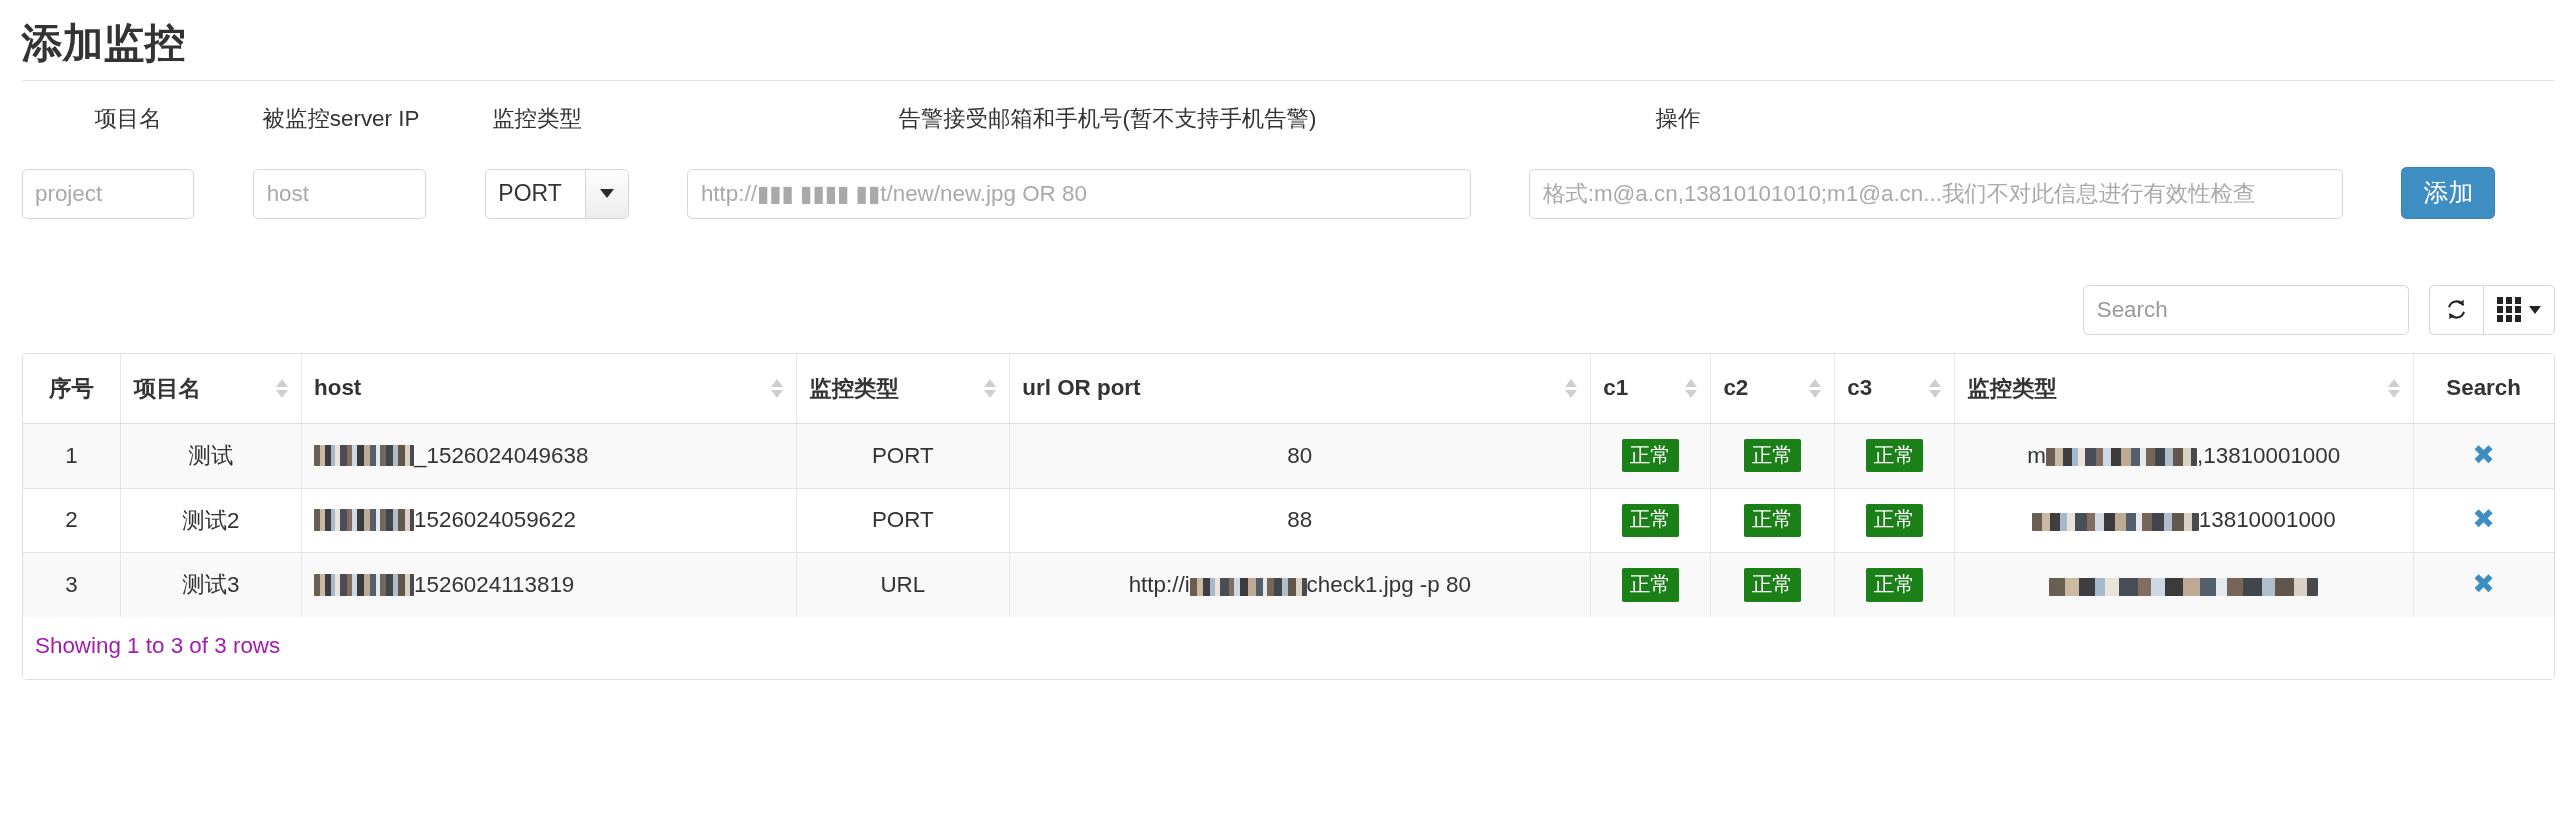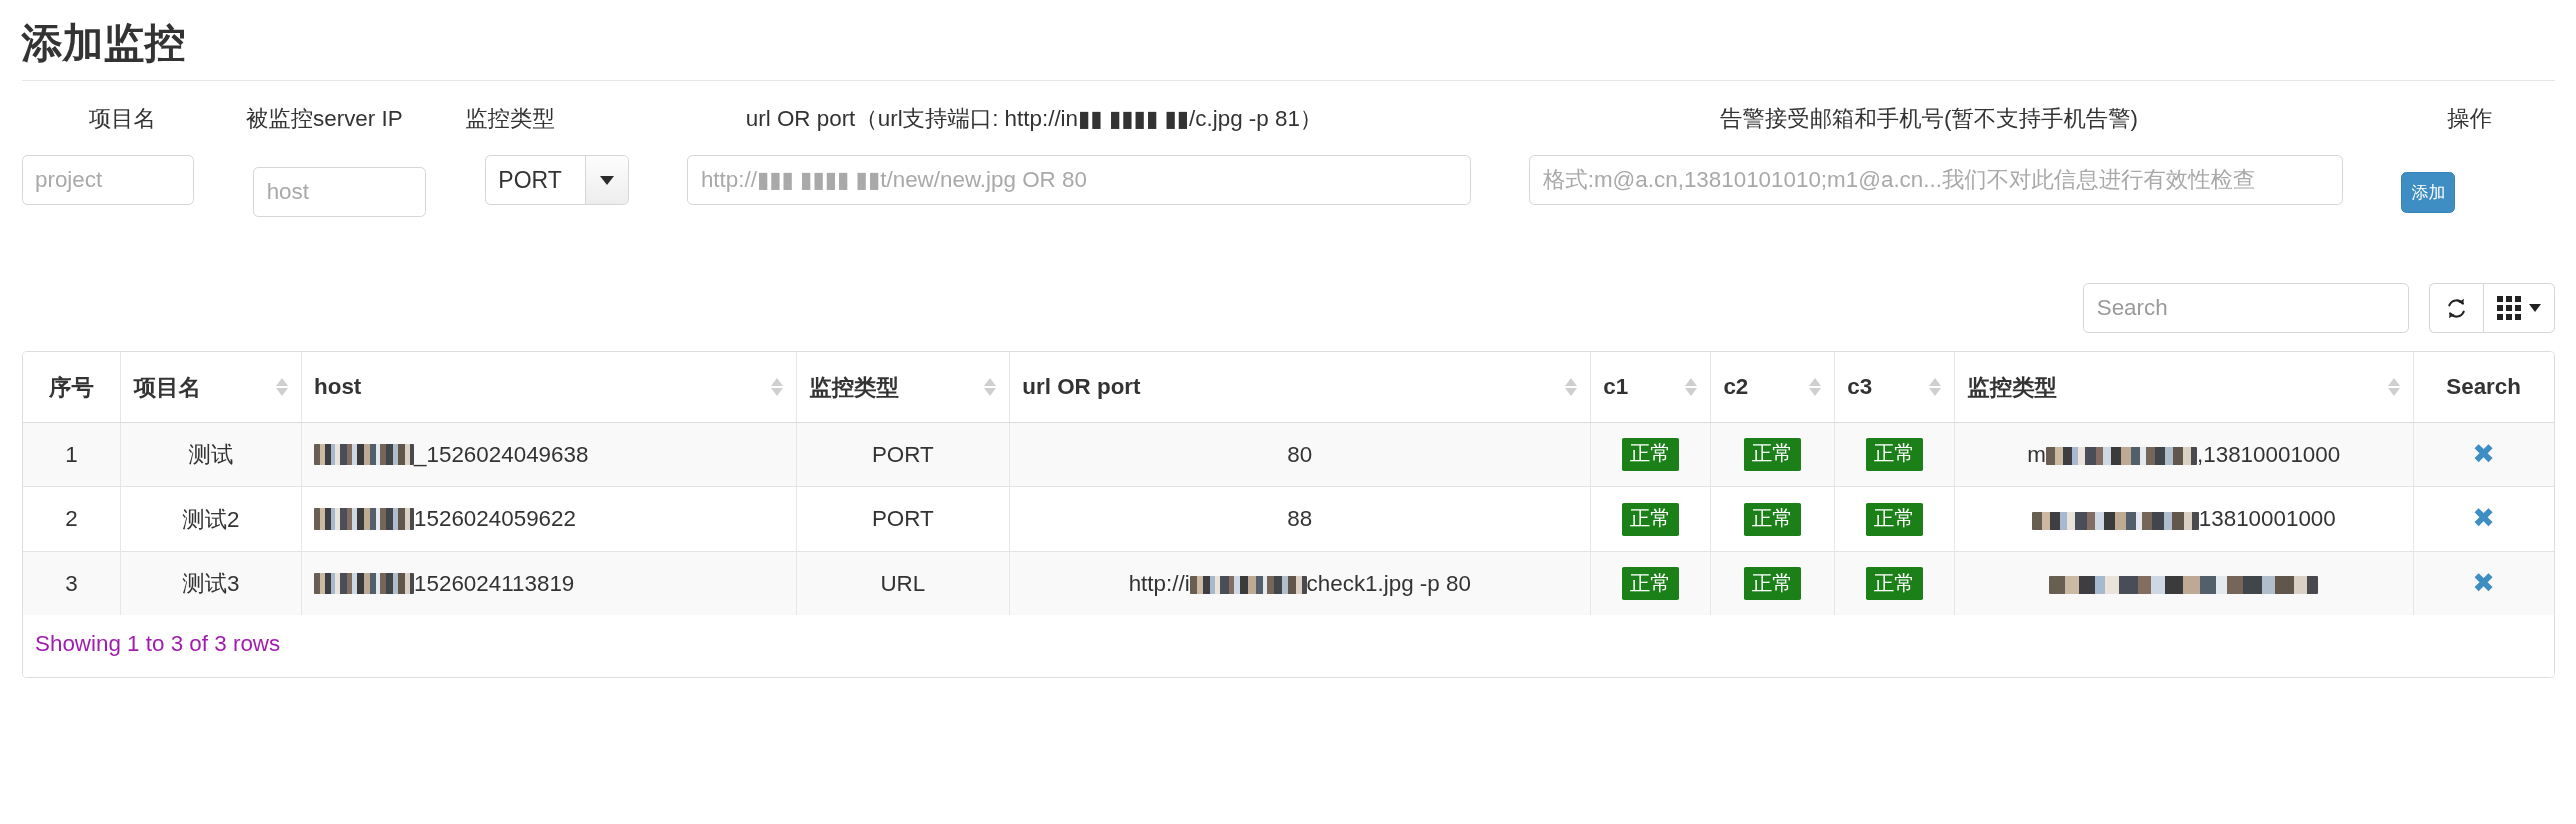--- a/index.html
+++ b/index.html
@@ -24,21 +24,21 @@
   .title-rule { height:0.9px; background:#e5e5e5; margin:0 0 0 0; }
 
   
   .form-area { padding-top:16px; }
   .form-labels {
     display:flex; align-items:flex-end;
     font-size:22.4px; color:#333; line-height:1.2;
     height:36px;
   }
   .form-fields {
-    display:flex; align-items:center;
+    display:flex; align-items:flex-end;
     margin-top:10.8px;
     gap:48px;
   }
   .col-project  { width:213px; }
   .col-host     { width:213px;margin-top:24px; }
   .col-type     { width:179px; }
   .col-url      { width:927px; }
   .col-alert    { width:962px; }
   .col-action   { width:179px; }
   .lbl { text-align:center; }
@@ -77,23 +77,23 @@
     width:0;height:0;
     border-left:7.2px solid transparent;
     border-right:7.2px solid transparent;
     border-top:9px solid #2b2b2b;
   }
   .btn-add {
     display:inline-block;
     background:#3e8ec4;
     border:0.9px solid #3683ba;
     color:#fff;
-    font-size:17px;
+    font-size:25px;
     border-radius:5.4px;
-    padding:9px 9px;
+    padding:9px 21px;
     cursor:pointer;
     font-family:inherit;
     line-height:1.25;
     margin-top:24px;
   }
 
   
   .toolbar {
     display:flex; justify-content:flex-end; align-items:center;
     margin-top:66px;
@@ -220,21 +220,20 @@
 
   <h1 class="page-title">添加监控</h1>
   <div class="title-rule"></div>
 
   <div class="form-area">
 
     <div class="form-labels">
       <div class="col-project lbl">项目名</div>
       <div class="col-host lbl">被监控server IP</div>
       <div class="col-type lbl">监控类型</div>
-      <div class="col-url lbl url-lbl">url OR port（url支持端口: http://in▮▮ ▮▮▮▮ ▮▮/c.jpg -p 81）</div>
       <div class="col-alert lbl">告警接受邮箱和手机号(暂不支持手机告警)</div>
       <div class="col-action lbl">操作</div>
     </div>
 
     <div class="form-fields">
 
       <div class="col-project fld">
         <input class="txt" type="text" placeholder="project" style="">
       </div>
 

